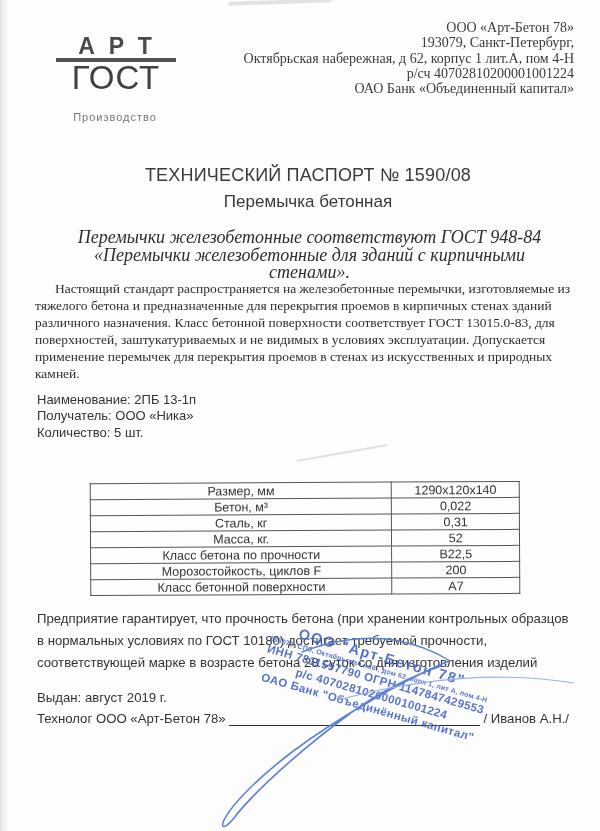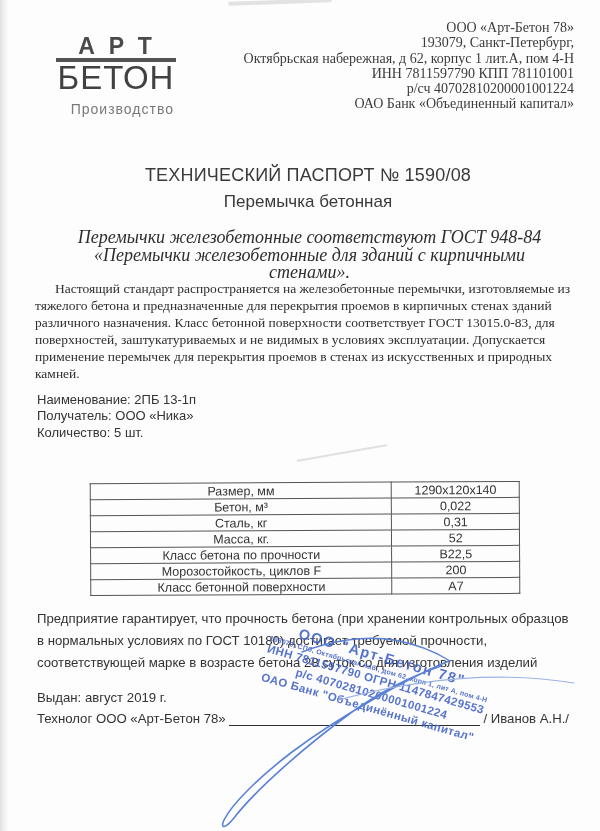--- a/index.html
+++ b/index.html
@@ -11,21 +11,21 @@
     opacity:.55;transform:rotate(-2deg);border-radius:2px;}
   .artifact-mid{position:absolute;left:296px;top:452px;width:92px;height:2px;background:#c9c9c9;
     opacity:.55;transform:rotate(-10deg);border-radius:1px;}
 
   
   .logo{position:absolute;left:56px;top:36px;width:120px;text-align:center;
     font-family:"Liberation Sans",sans-serif;color:#4a4a4a;}
   .logo-top{font-size:23px;line-height:21px;letter-spacing:14px;padding-left:12px;font-weight:600;}
   .logo-bar{height:4px;background:#525252;margin:1px 0 0;}
   .logo-bottom{font-size:33px;line-height:31px;letter-spacing:1px;color:#414141;font-weight:500;}
-  .logo-sub{font-size:14px;letter-spacing:1px;color:#787878;text-align:right;padding-right:2px;margin-top:8px;}
+  .logo-sub{font-size:11px;letter-spacing:1px;color:#787878;padding-right:2px;margin-top:18px;}
 
   
   .addr{position:absolute;right:26px;top:20px;text-align:right;
     font-family:"Liberation Serif",serif;font-size:14px;line-height:15.3px;color:#3b3b3b;}
 
   
   .title{position:absolute;left:0;right:0;top:165px;text-align:center;
     font-family:"Liberation Sans",sans-serif;color:#3a3a3a;margin-left:16px;}
   .title-main{font-size:18px;letter-spacing:.2px;}
   .title-sub{font-size:17px;margin-top:6px;}
@@ -69,29 +69,28 @@
 
 <div class="page">
 
   <div class="scan-edge"></div>
   <div class="artifact-top"></div>
   <div class="artifact-mid"></div>
 
   <div class="logo">
     <div class="logo-top">АРТ</div>
     <div class="logo-bar"></div>
-    <div class="logo-bottom">БЕТОН</div>
+    <div class="logo-bottom">ГОСТ</div>
     <div class="logo-sub">Производство</div>
   </div>
 
   <div class="addr">
     <div>ООО «Арт-Бетон 78»</div>
     <div>193079, Санкт-Петербург,</div>
     <div>Октябрьская набережная, д 62, корпус 1 лит.А, пом 4-Н</div>
-    <div>ИНН 7811597790 КПП 781101001</div>
     <div>р/сч 40702810200001001224</div>
     <div>ОАО Банк «Объединенный капитал»</div>
   </div>
 
   <div class="title">
     <div class="title-main">ТЕХНИЧЕСКИЙ ПАСПОРТ № 1590/08</div>
     <div class="title-sub">Перемычка бетонная</div>
   </div>
 
   <p class="intro">Перемычки железобетонные соответствуют ГОСТ 948-84 «Перемычки железобетонные для зданий с кирпичными стенами».</p>

